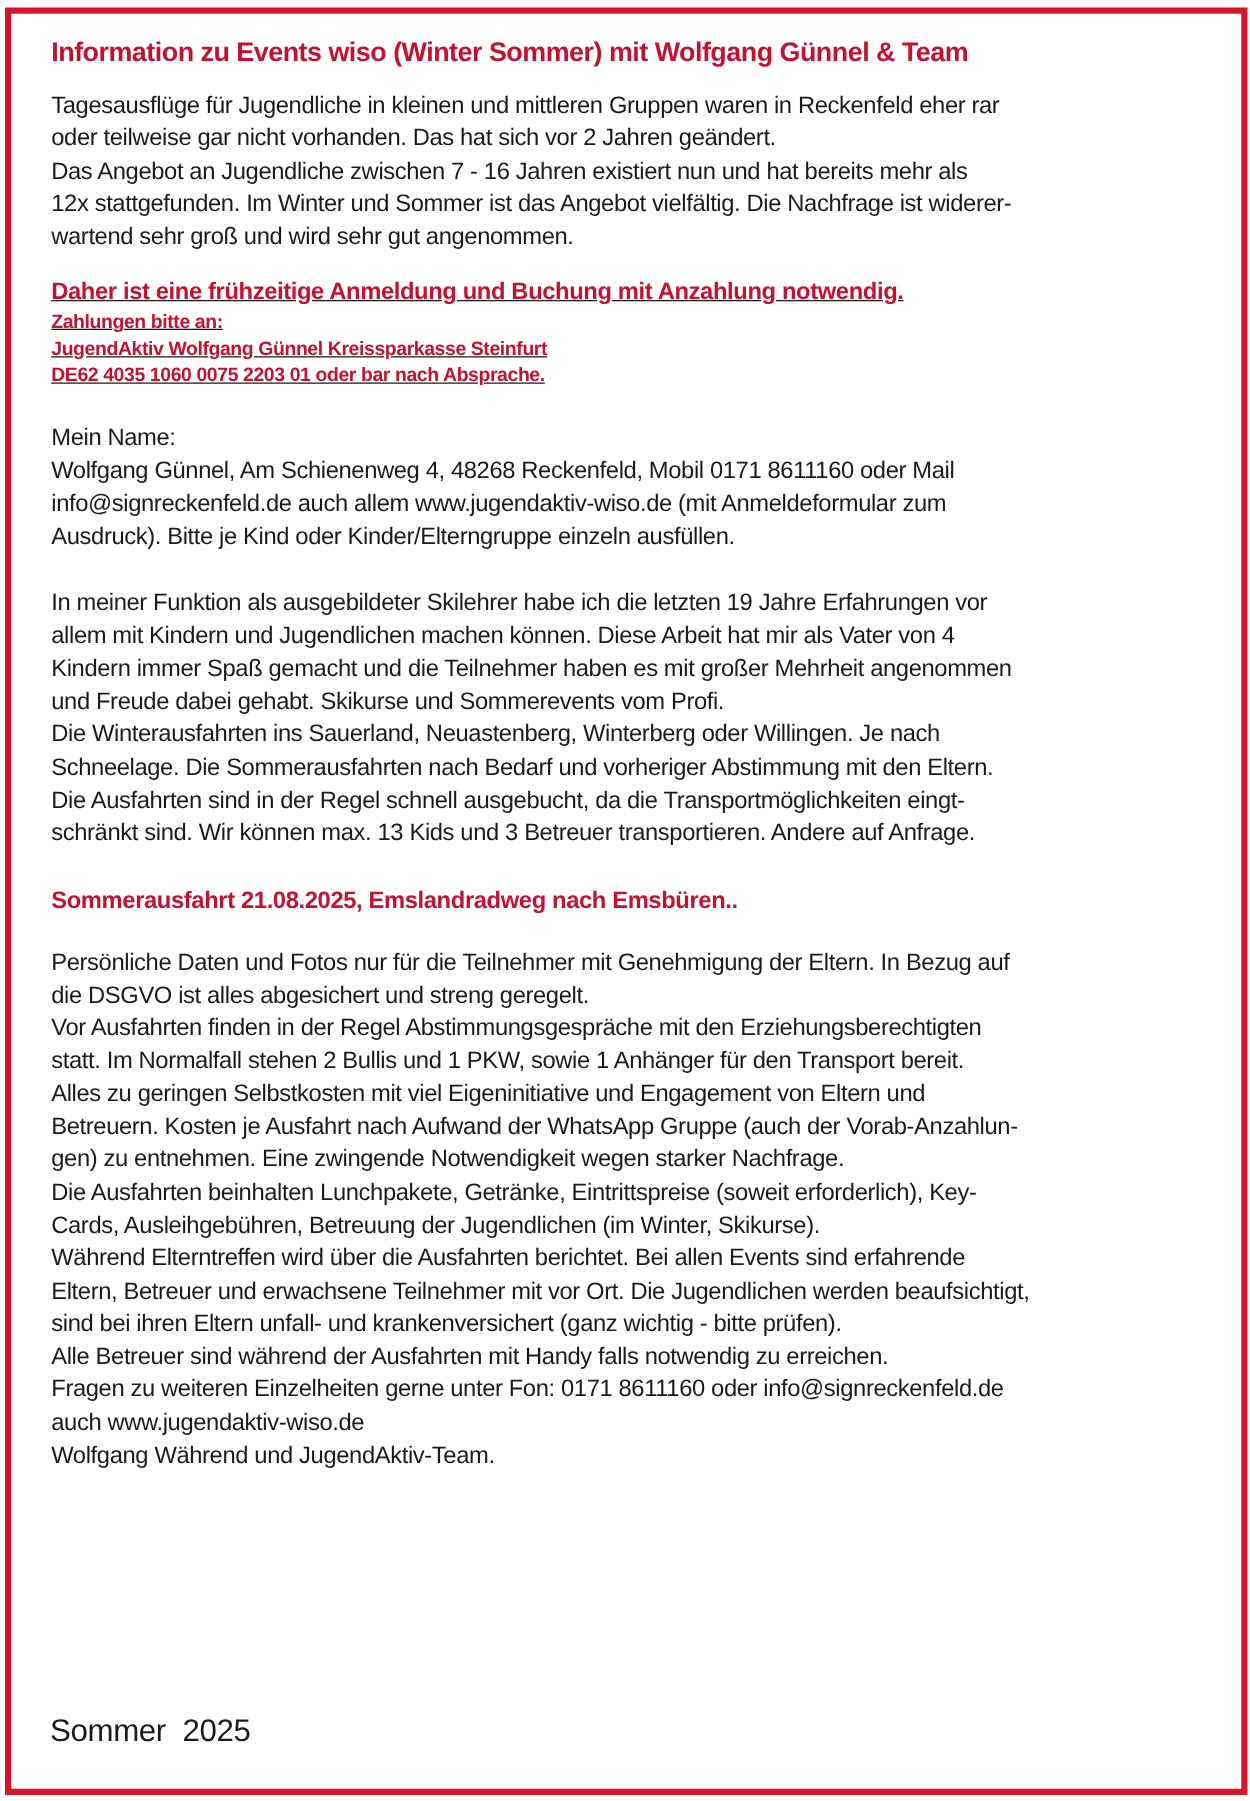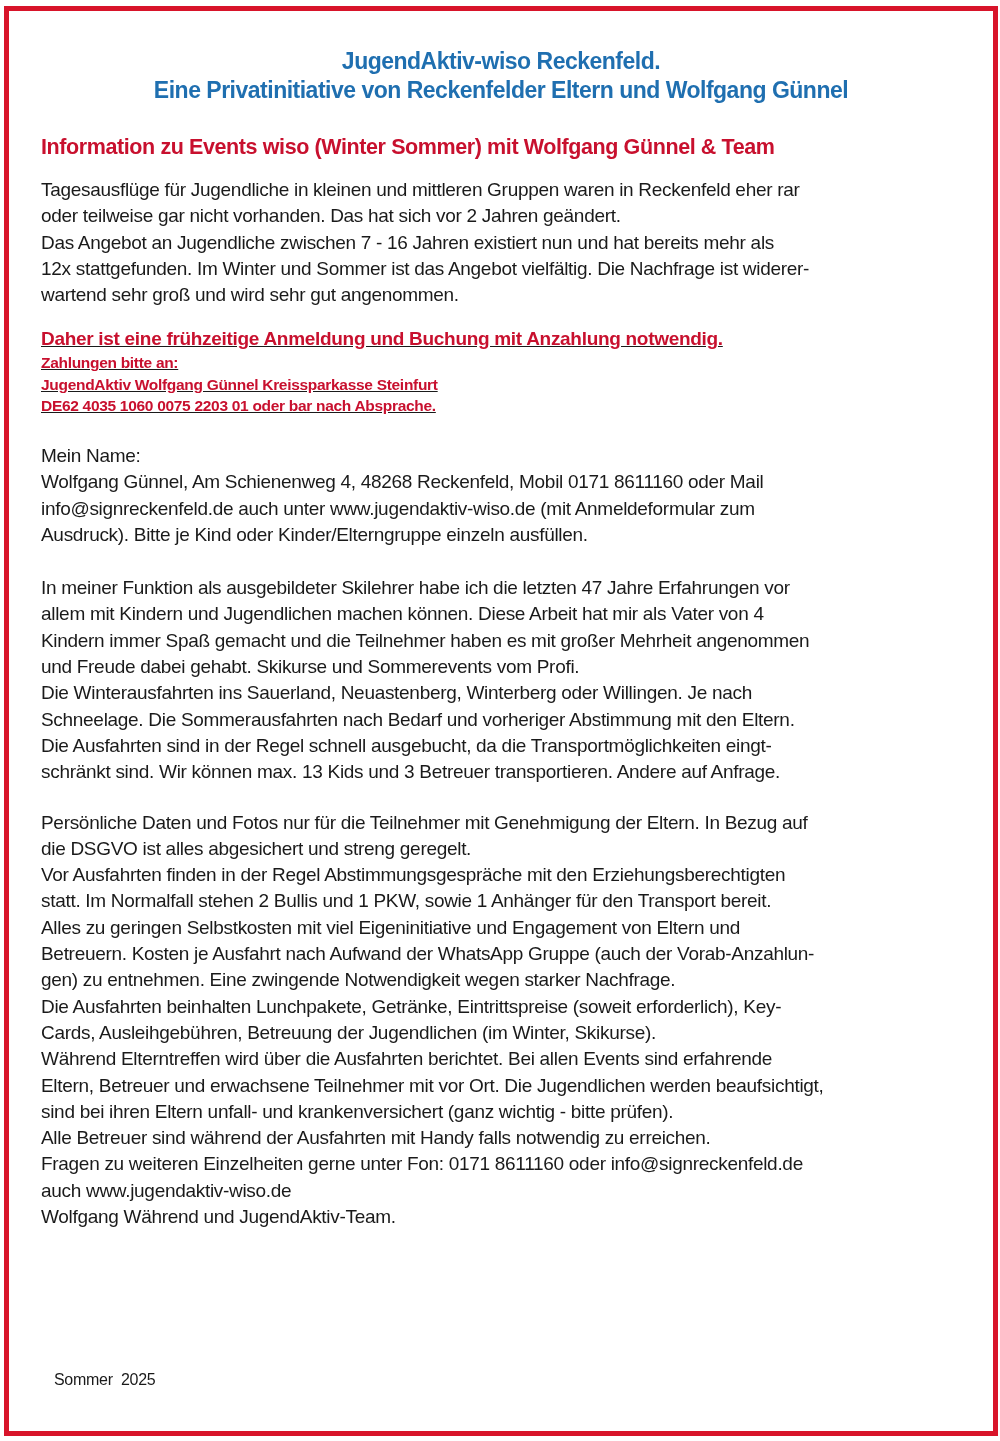--- a/index.html
+++ b/index.html
@@ -21,32 +21,28 @@
     .subtitle-red {
       color: #c8102e; font-weight: bold; font-size: 21.5px; line-height: 28px;
       margin-top: 28px; letter-spacing: -0.4px;
     }
     .body-text { font-size: 19px; line-height: 26.3px; }
     .body-text p { margin: 0; }
     .gap-l { margin-top: 16px; }
     .red-bold { color: #c8102e; font-weight: bold; }
     .red-lead { font-size: 19px; line-height: 26px; }
     .red-small { font-size: 15.5px; line-height: 21.5px; }
-    .footer-date { position: absolute; top: 1371px; left: 54px; font-family: "Liberation Sans", sans-serif; font-size: 16px; color: #1a1a1a; letter-spacing: -0.3px; white-space: pre; }
+    .footer-date { position: absolute; top: 1371px; left: 40px; font-family: "Liberation Sans", sans-serif; font-size: 25px; color: #1a1a1a; letter-spacing: -0.3px; white-space: pre; }
   </style>
 </head>
 <body>
 
 <div class="frame"></div>
 
 <div class="content">
-  <div class="title">
-    <div>JugendAktiv-wiso Reckenfeld.</div>
-    <div>Eine Privatinitiative von Reckenfelder Eltern und Wolfgang Günnel</div>
-  </div>
 
   <div class="subtitle-red">Information zu Events wiso (Winter Sommer) mit Wolfgang Günnel &amp; Team</div>
 
   <div class="body-text gap-l">
     <p>Tagesausflüge für Jugendliche in kleinen und mittleren Gruppen waren in Reckenfeld eher rar</p>
     <p>oder teilweise gar nicht vorhanden. Das hat sich vor 2 Jahren geändert.</p>
     <p>Das Angebot an Jugendliche zwischen 7 - 16 Jahren existiert nun und hat bereits mehr als</p>
     <p>12x stattgefunden. Im Winter und Sommer ist das Angebot vielfältig. Die Nachfrage ist widerer-</p>
     <p>wartend sehr groß und wird sehr gut angenommen.</p>
   </div>
@@ -54,35 +50,36 @@
   <div class="gap-l" style="margin-top:18px;text-decoration:underline;">
     <div class="red-bold red-lead">Daher ist eine frühzeitige Anmeldung und Buchung mit Anzahlung notwendig.</div>
     <div class="red-bold red-small">Zahlungen bitte an:</div>
     <div class="red-bold red-small">JugendAktiv Wolfgang Günnel Kreissparkasse Steinfurt</div>
     <div class="red-bold red-small">DE62 4035 1060 0075 2203 01 oder bar nach Absprache.</div>
   </div>
 
   <div class="body-text" style="margin-top:26px;">
     <p>Mein Name:</p>
     <p>Wolfgang Günnel, Am Schienenweg 4, 48268 Reckenfeld, Mobil 0171 8611160 oder Mail</p>
-    <p>info@signreckenfeld.de auch unter www.jugendaktiv-wiso.de (mit Anmeldeformular zum</p>
+    <p>info@signreckenfeld.de auch allem www.jugendaktiv-wiso.de (mit Anmeldeformular zum</p>
     <p>Ausdruck). Bitte je Kind oder Kinder/Elterngruppe einzeln ausfüllen.</p>
   </div>
 
   <div class="body-text gap-l" style="margin-top:27px;">
-    <p>In meiner Funktion als ausgebildeter Skilehrer habe ich die letzten 47 Jahre Erfahrungen vor</p>
+    <p>In meiner Funktion als ausgebildeter Skilehrer habe ich die letzten 19 Jahre Erfahrungen vor</p>
     <p>allem mit Kindern und Jugendlichen machen können. Diese Arbeit hat mir als Vater von 4</p>
     <p>Kindern immer Spaß gemacht und die Teilnehmer haben es mit großer Mehrheit angenommen</p>
     <p>und Freude dabei gehabt. Skikurse und Sommerevents vom Profi.</p>
     <p>Die Winterausfahrten ins Sauerland, Neuastenberg, Winterberg oder Willingen. Je nach</p>
     <p>Schneelage. Die Sommerausfahrten nach Bedarf und vorheriger Abstimmung mit den Eltern.</p>
     <p>Die Ausfahrten sind in der Regel schnell ausgebucht, da die Transportmöglichkeiten eingt-</p>
     <p>schränkt sind. Wir können max. 13 Kids und 3 Betreuer transportieren. Andere auf Anfrage.</p>
   </div>
 
+  <div class="red-bold red-lead" style="margin-top:27px;">Sommerausfahrt 21.08.2025, Emslandradweg nach Emsbüren..</div>
 
   <div class="body-text" style="margin-top:24px;">
     <p>Persönliche Daten und Fotos nur für die Teilnehmer mit Genehmigung der Eltern. In Bezug auf</p>
     <p>die DSGVO ist alles abgesichert und streng geregelt.</p>
     <p>Vor Ausfahrten finden in der Regel Abstimmungsgespräche mit den Erziehungsberechtigten</p>
     <p>statt. Im Normalfall stehen 2 Bullis und 1 PKW, sowie 1 Anhänger für den Transport bereit.</p>
     <p>Alles zu geringen Selbstkosten mit viel Eigeninitiative und Engagement von Eltern und</p>
     <p>Betreuern. Kosten je Ausfahrt nach Aufwand der WhatsApp Gruppe (auch der Vorab-Anzahlun-</p>
     <p>gen) zu entnehmen. Eine zwingende Notwendigkeit wegen starker Nachfrage.</p>
     <p>Die Ausfahrten beinhalten Lunchpakete, Getränke, Eintrittspreise (soweit erforderlich), Key-</p>

